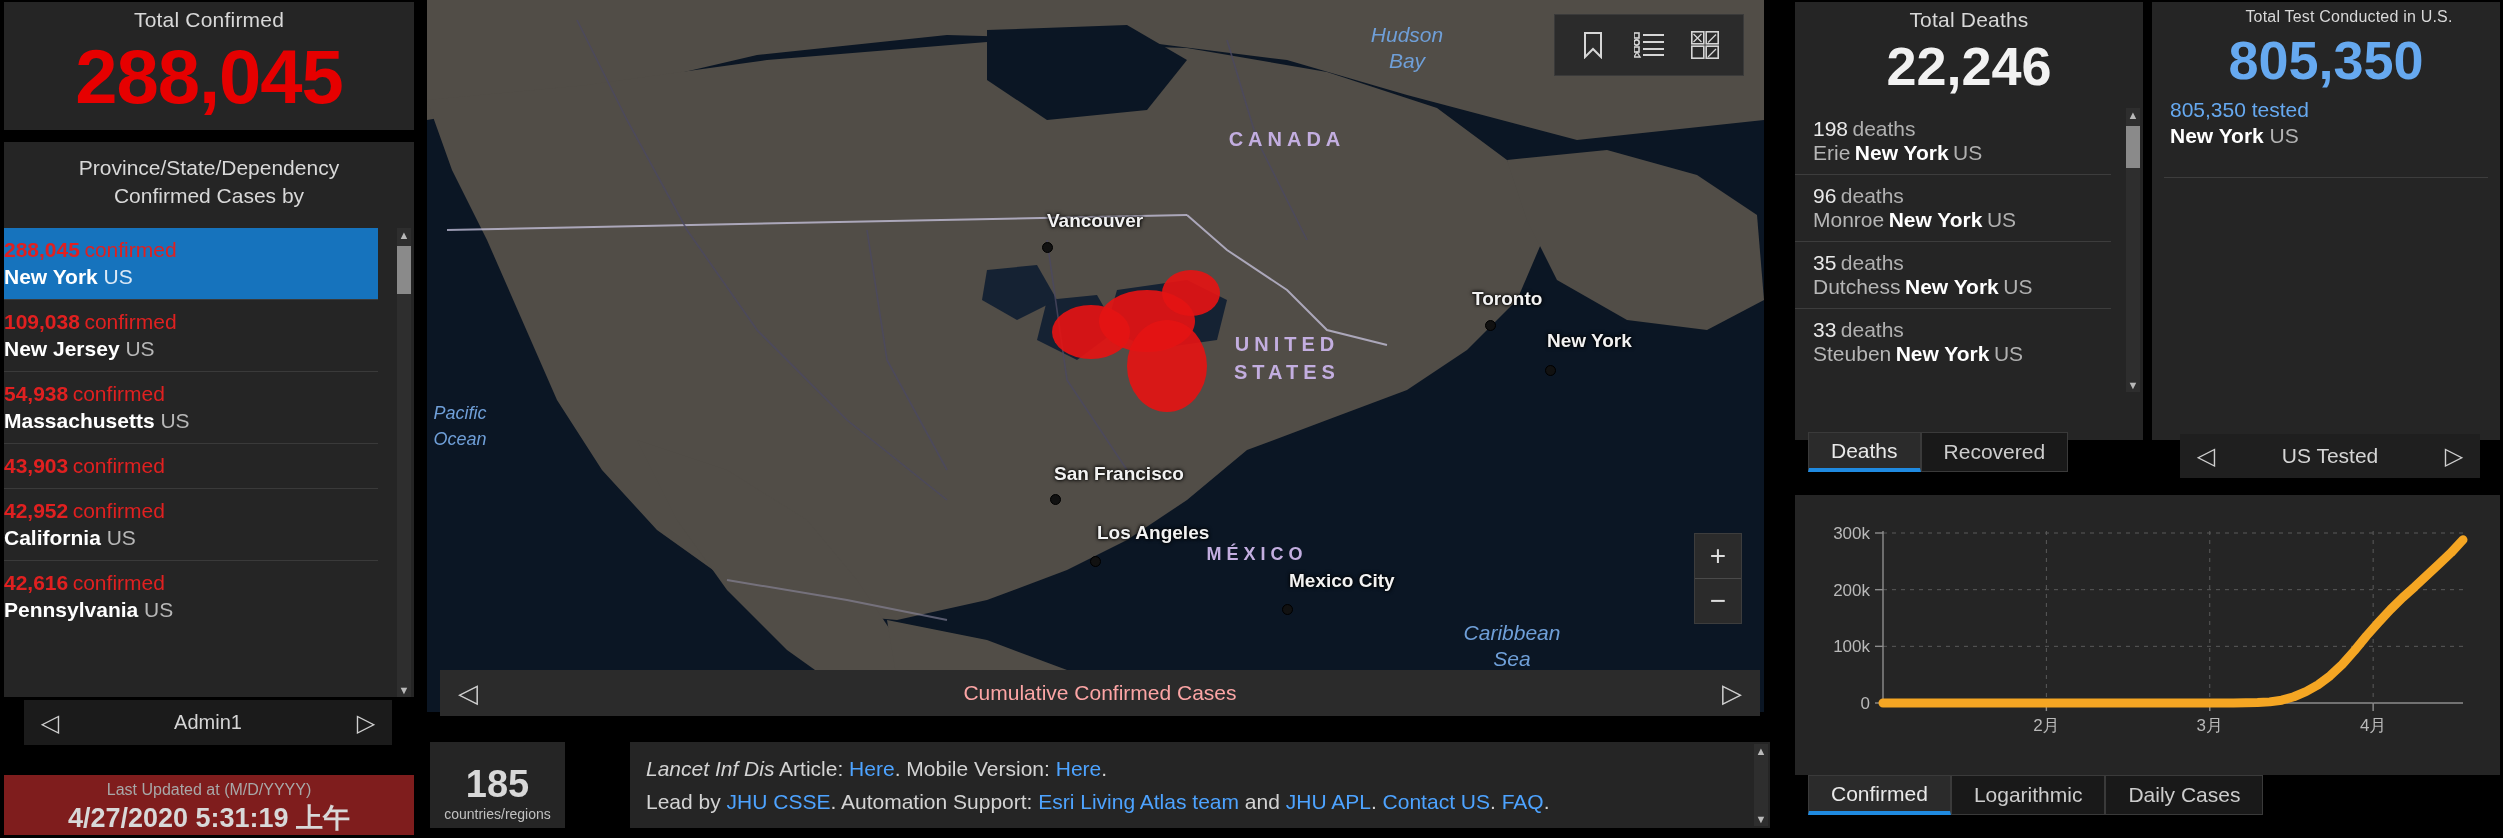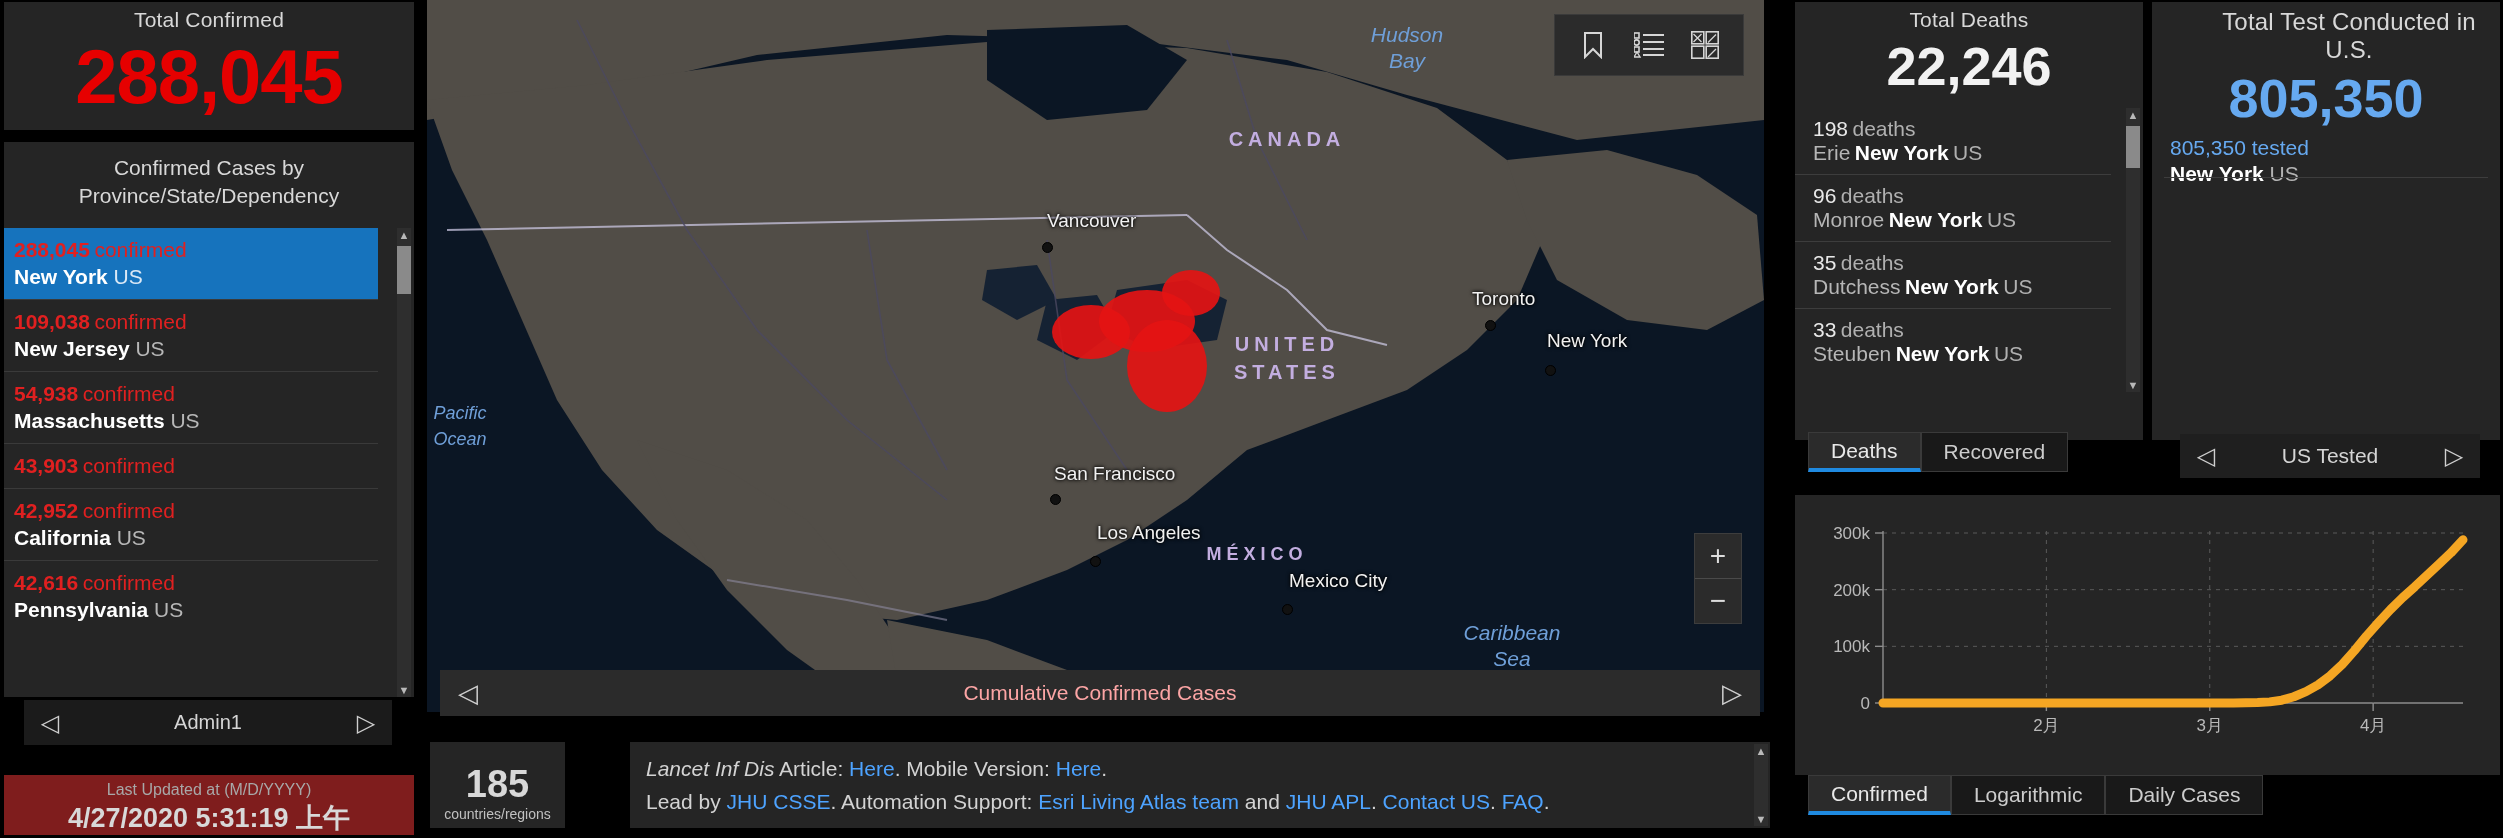--- a/index.html
+++ b/index.html
@@ -33,21 +33,21 @@
   }
   .cases-head {
     padding: 12px 4px 10px; color: #d8d8d8; font-size: 21px;
     text-align: center; line-height: 28px;
   }
   .cases-list {
     position: absolute; top: 86px; left: 0; right: 0; bottom: 0;
     overflow: hidden;
   }
   .case-row {
-    padding: 10px 0 10px 10px; border-top: 1px solid #3a3a3a;
+    padding: 10px 0 10px 0; border-top: 1px solid #3a3a3a;
     width: 374px;
   }
   .case-row:first-child { border-top: none; }
   .case-row.sel { background: #1673bd; }
   .case-num { color: #e02020; font-size: 21px; font-weight: bold; }
   .case-num-lbl { color: #e02020; font-size: 21px; font-weight: normal; }
   .case-row.sel .case-num, .case-row.sel .case-num-lbl { color: #e02020; }
   .case-place { color: #fff; font-size: 21px; font-weight: bold; margin-top: 3px; }
   .case-country { color: #b7b7b7; font-size: 21px; font-weight: normal; }
   .case-row.sel .case-country { color: #dbe9f6; }
@@ -82,21 +82,21 @@
   }
   .ocean-label {
     position: absolute; color: #6f9fd8; font-style: italic; font-size: 21px;
     text-align: center; line-height: 26px;
   }
   .country-label {
     position: absolute; color: #c3aee0; font-size: 20px; font-weight: bold;
     letter-spacing: 5px; text-align: center; line-height: 28px;
   }
   .city-label {
-    position: absolute; color: #f2f2f2; font-size: 19px; font-weight: normal;
+    position: absolute; color: #f2f2f2; font-size: 19px; font-weight: bold;
     text-shadow: 0 0 4px #000, 0 0 3px #000;
   }
   .city-dot {
     position: absolute; width: 11px; height: 11px; border-radius: 50%;
     background: #111; border: 1px solid #000;
   }
   .covid-blob {
     position: absolute; border-radius: 50%;
     background: rgba(228,20,20,.92);
   }
@@ -211,22 +211,22 @@
 
   <div class="left-col">
 
     <div class="total-confirmed">
       <div class="panel-title">Total Confirmed</div>
       <div class="big">288,045</div>
     </div>
 
     <div class="cases-panel">
       <div class="cases-head">
+        <div>Province/State/Dependency</div>
         <div>Confirmed Cases by</div>
-        <div>Province/State/Dependency</div>
       </div>
       <div class="cases-list" id="cases-list">
           <div class="case-row sel">
             <div><span class="case-num">288,045</span> <span class="case-num-lbl">confirmed</span></div>
             <div class="case-place"><span>New York</span> <span class="case-country">US</span></div>
           </div>
           <div class="case-row">
             <div><span class="case-num">109,038</span> <span class="case-num-lbl">confirmed</span></div>
             <div class="case-place"><span>New Jersey</span> <span class="case-country">US</span></div>
           </div>
@@ -413,21 +413,21 @@
       <div class="thumb" style="top:18px;height:42px;"></div>
       <div class="arrow" style="bottom:0;">▼</div>
     </div>
   </div>
   <div class="dr-tabs" id="dr-tabs">
       <div class="tab active">Deaths</div>
       <div class="tab">Recovered</div>
     </div>
 
   <div class="tests-panel">
-    <div class="panel-title" style="padding-top:6px;font-size:24px;padding-left:46px;">Total Test Conducted in U.S.</div>
+    <div class="panel-title" style="padding-top:6px;font-size:16px;padding-left:46px;">Total Test Conducted in U.S.</div>
     <div class="tests-big">805,350</div>
     <div class="tests-sub">
       <div class="tests-count">805,350 tested</div>
       <div class="tests-place">
         <span>New York</span>
         <span class="tests-country">US</span>
       </div>
     </div>
     <div class="tests-div"></div>
   </div>

